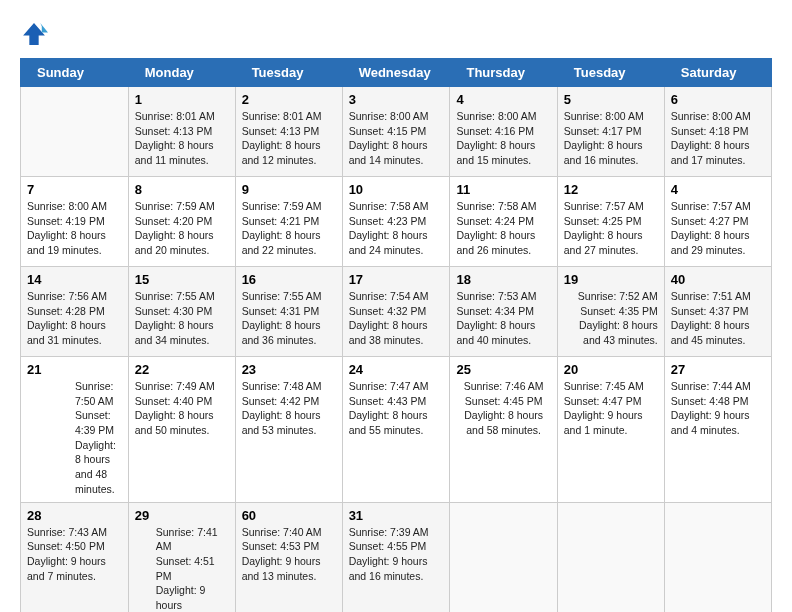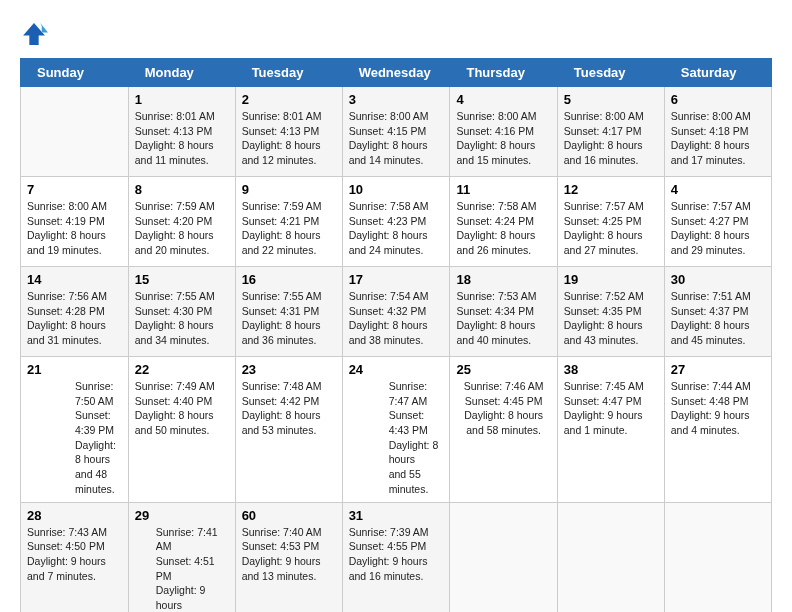--- a/index.html
+++ b/index.html
@@ -246,27 +246,27 @@
         </td>
         <td>
           <span class="day-num">18</span>
           <div class="day-info" style="white-space: pre-line;">Sunrise: 7:53 AM
 Sunset: 4:34 PM
 Daylight: 8 hours
 and 40 minutes.</div>
         </td>
         <td>
           <span class="day-num">19</span>
-          <div class="day-info" style="white-space: pre-line;">Sunrise: 7:52 AM
+          <div class="day-info" style="white-space: pre-line; text-align: right;">Sunrise: 7:52 AM
 Sunset: 4:35 PM
 Daylight: 8 hours
 and 43 minutes.</div>
         </td>
         <td>
-          <span class="day-num">30</span>
+          <span class="day-num">40</span>
           <div class="day-info" style="white-space: pre-line;">Sunrise: 7:51 AM
 Sunset: 4:37 PM
 Daylight: 8 hours
 and 45 minutes.</div>
         </td>
       </tr>
       <tr>
         <td>
           <span class="day-num">21</span>
           <div class="day-info" style="white-space: pre-line; margin-left: 48px;">Sunrise: 7:50 AM
@@ -283,34 +283,34 @@
         </td>
         <td>
           <span class="day-num">23</span>
           <div class="day-info" style="white-space: pre-line;">Sunrise: 7:48 AM
 Sunset: 4:42 PM
 Daylight: 8 hours
 and 53 minutes.</div>
         </td>
         <td>
           <span class="day-num">24</span>
-          <div class="day-info" style="white-space: pre-line; margin-left: 40px;">Sunrise: 7:47 AM
+          <div class="day-info" style="white-space: pre-line;">Sunrise: 7:47 AM
 Sunset: 4:43 PM
 Daylight: 8 hours
 and 55 minutes.</div>
         </td>
         <td>
           <span class="day-num">25</span>
           <div class="day-info" style="white-space: pre-line; text-align: center;">Sunrise: 7:46 AM
 Sunset: 4:45 PM
 Daylight: 8 hours
 and 58 minutes.</div>
         </td>
         <td>
-          <span class="day-num">38</span>
+          <span class="day-num">20</span>
           <div class="day-info" style="white-space: pre-line;">Sunrise: 7:45 AM
 Sunset: 4:47 PM
 Daylight: 9 hours
 and 1 minute.</div>
         </td>
         <td>
           <span class="day-num">27</span>
           <div class="day-info" style="white-space: pre-line;">Sunrise: 7:44 AM
 Sunset: 4:48 PM
 Daylight: 9 hours

